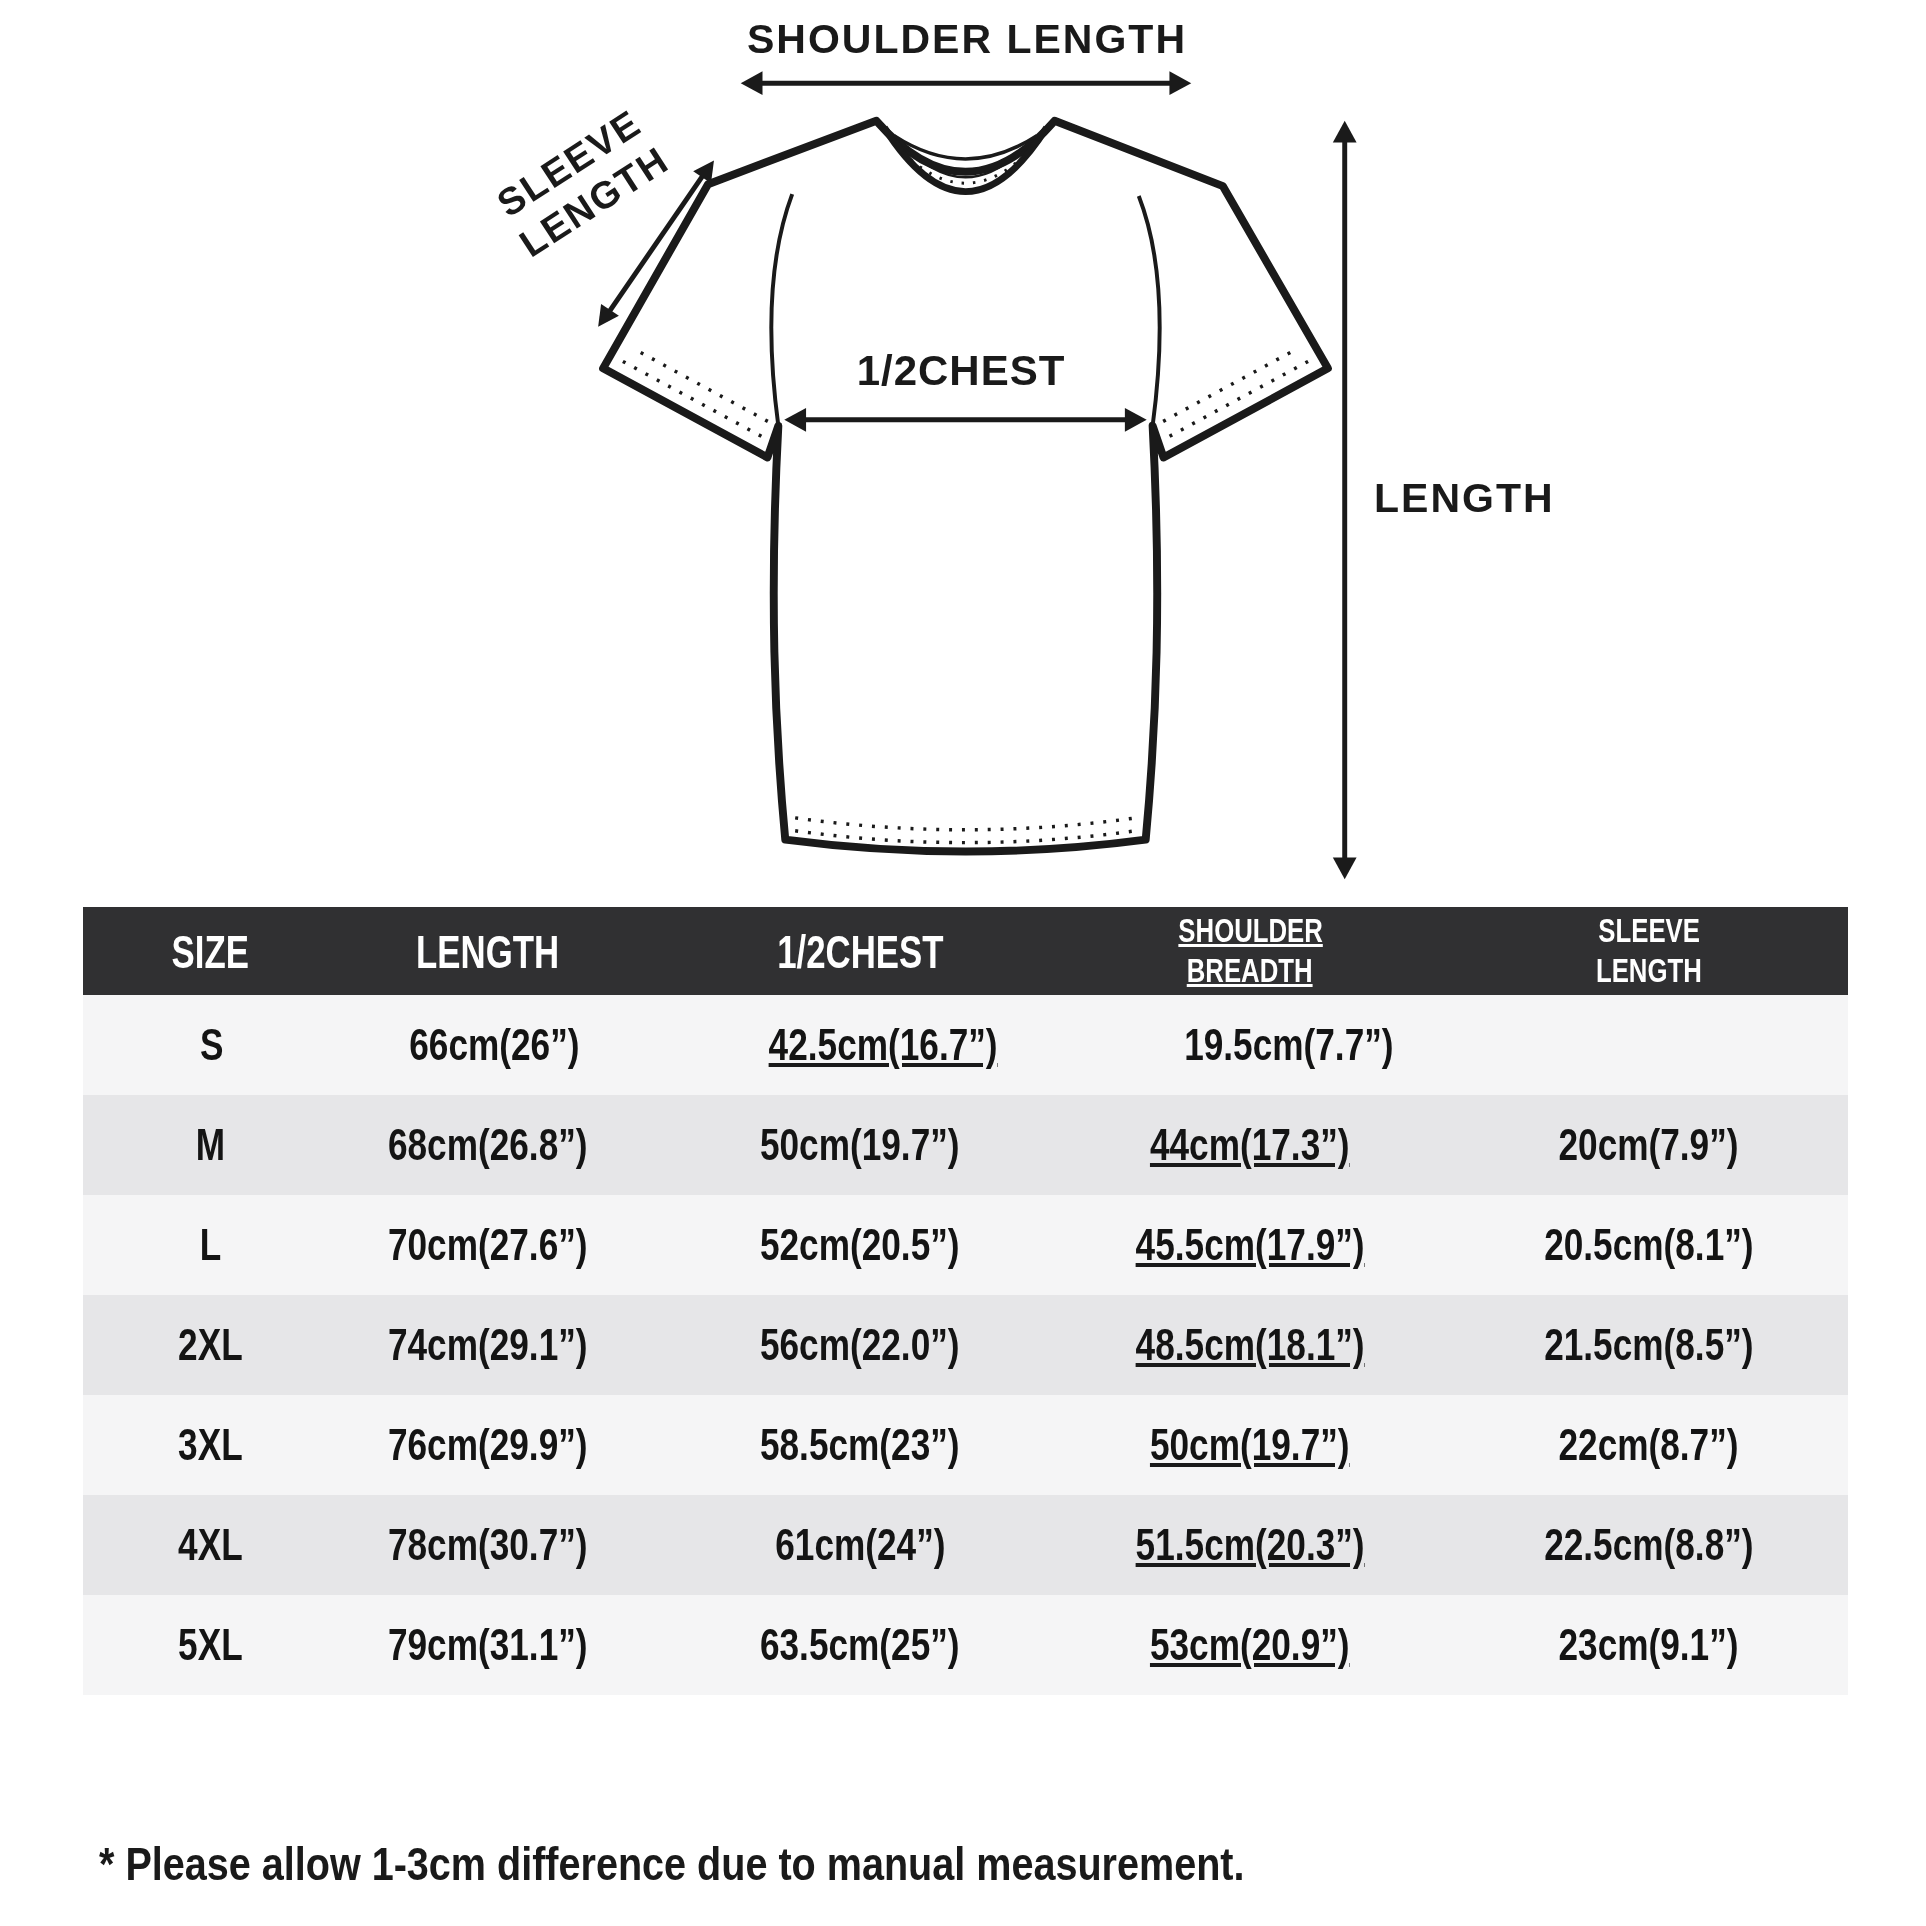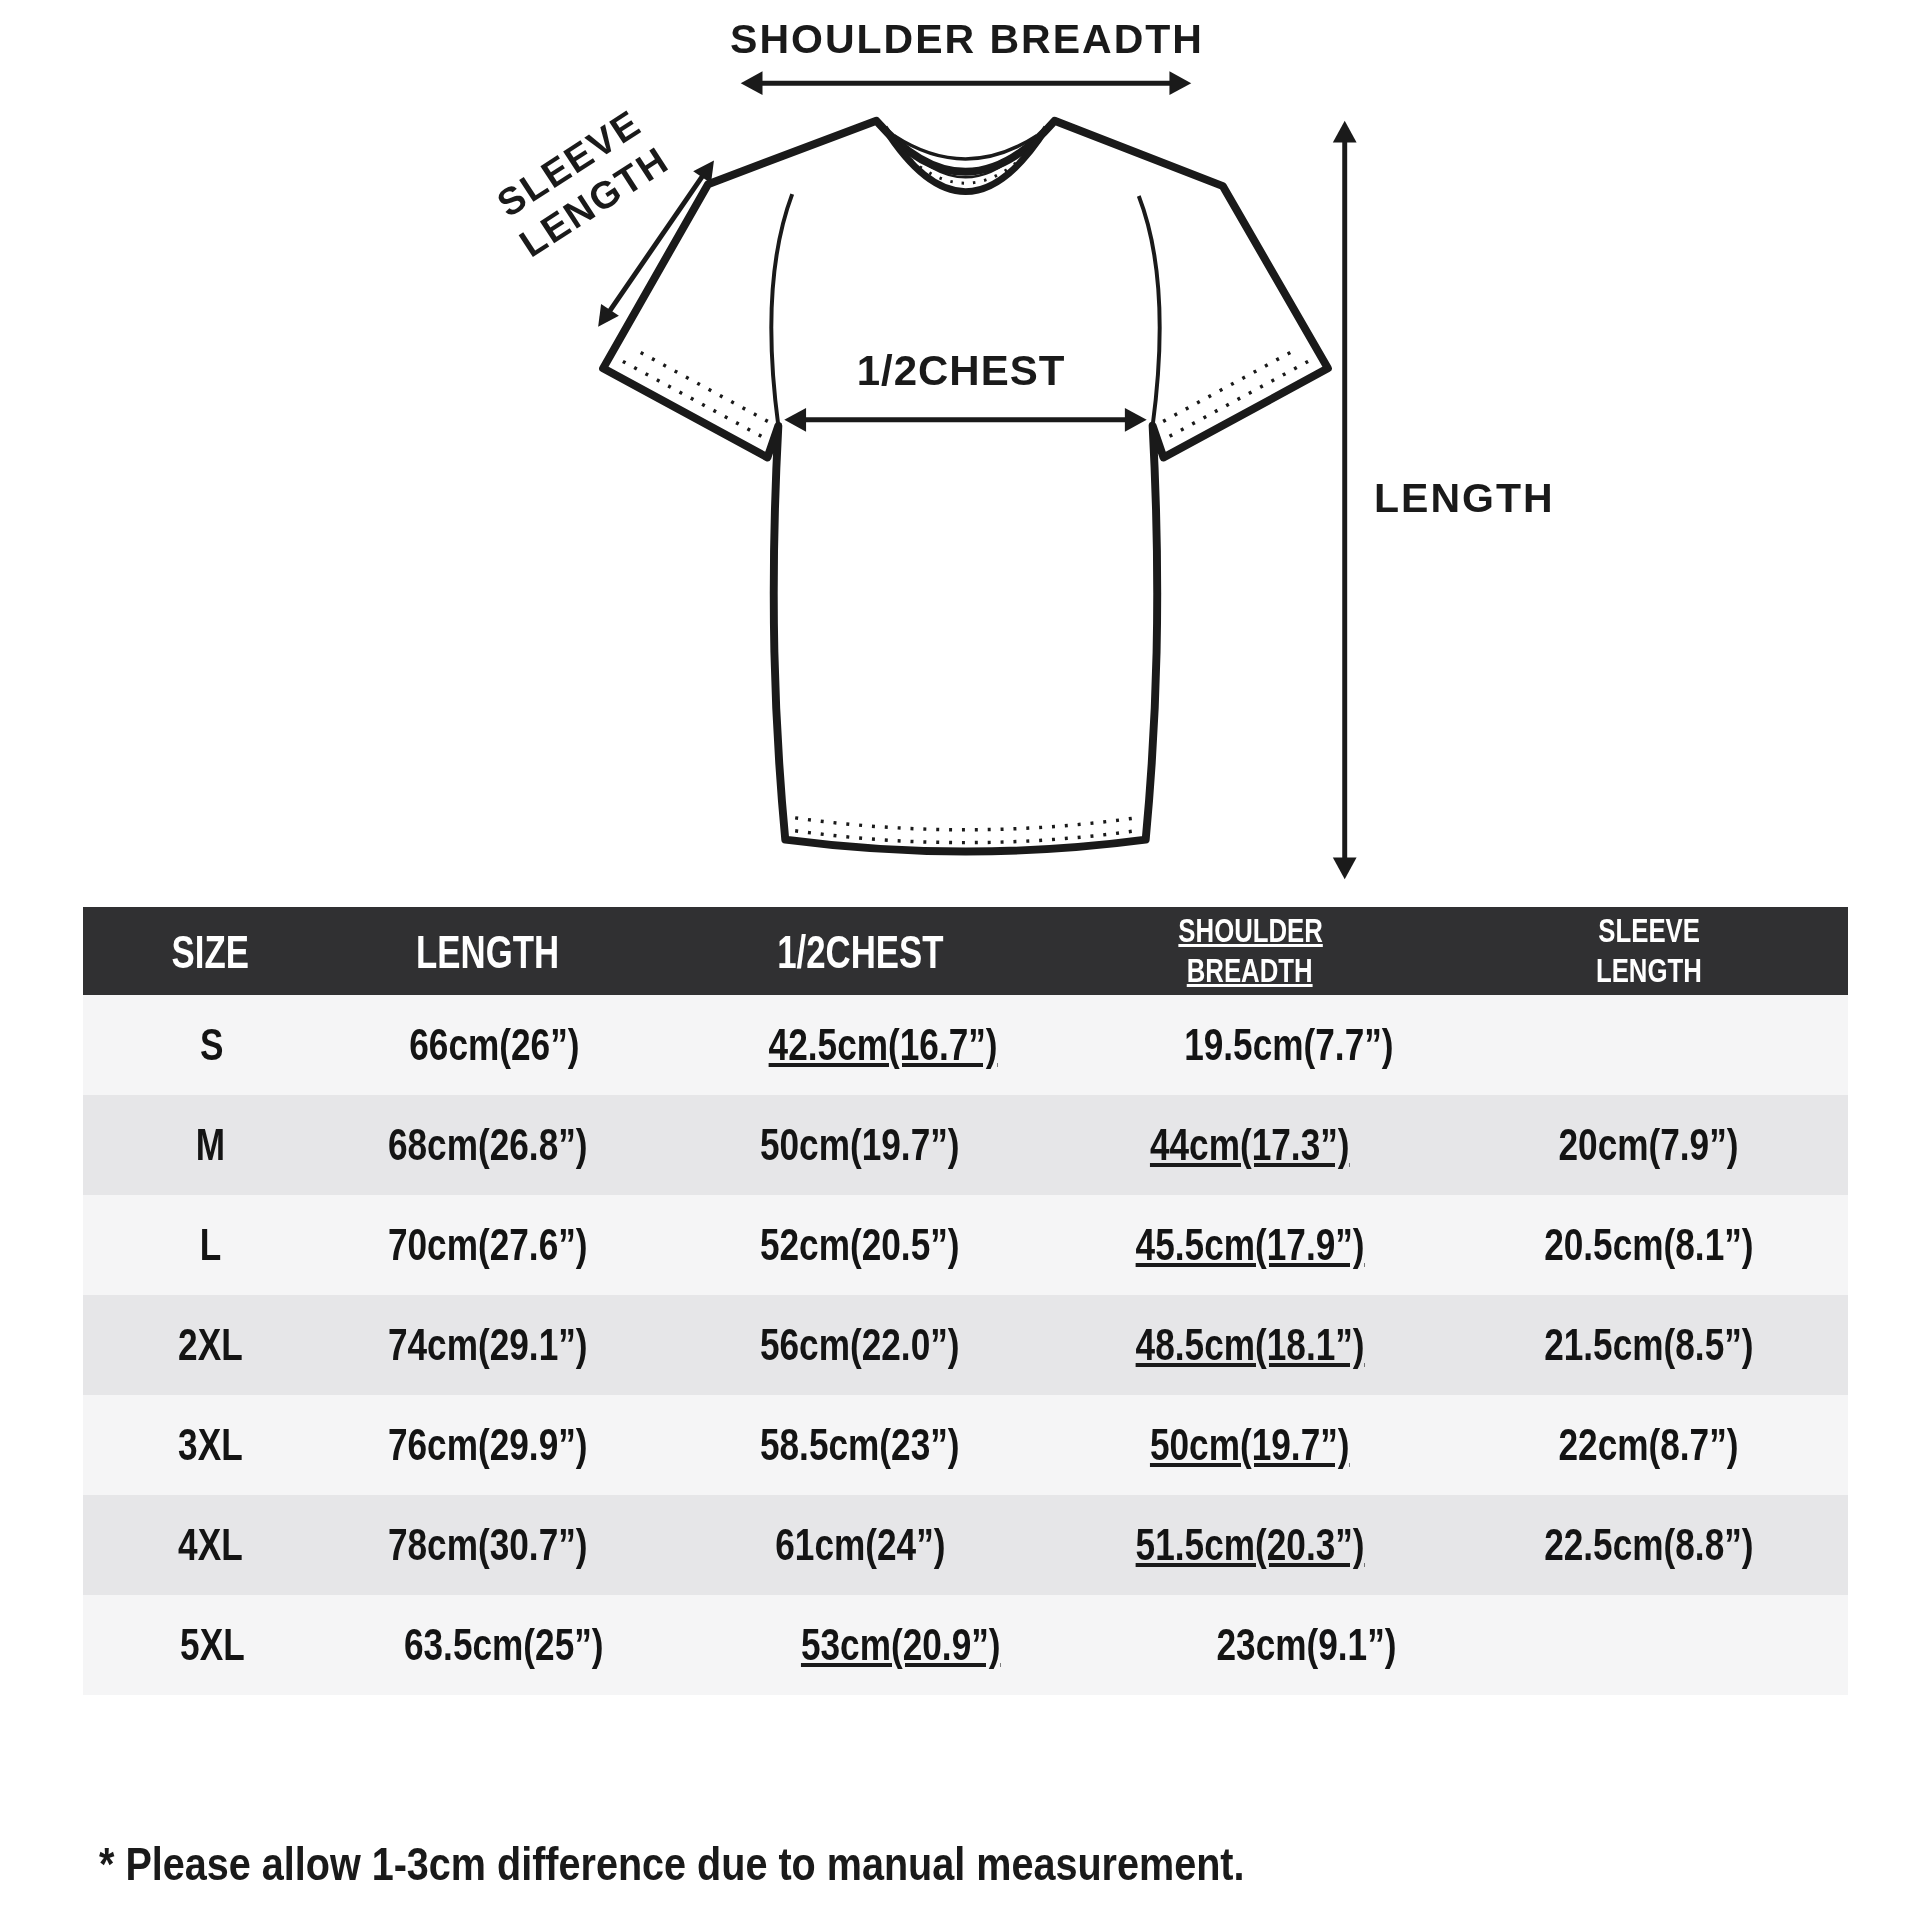--- a/index.html
+++ b/index.html
@@ -92,21 +92,21 @@
         <polygon points="1158,424 1136,412 1136,436"></polygon>
       </g>
 
       <g fill="#1a1a1a">
         <line x1="1358" y1="142" x2="1358" y2="868" stroke="#1a1a1a" stroke-width="5"></line>
         <polygon points="1358,122 1346,144 1370,144"></polygon>
         <polygon points="1358,888 1346,866 1370,866"></polygon>
       </g>
     </svg>
 
-    <div class="dlbl lbl-shoulder">SHOULDER BREADTH</div>
+    <div class="dlbl lbl-shoulder">SHOULDER LENGTH</div>
     <div class="dlbl lbl-sleeve">
       <span>SLEEVE</span>
       <span>LENGTH</span>
     </div>
     <div class="dlbl lbl-halfchest">1/2CHEST</div>
     <div class="dlbl lbl-length">LENGTH</div>
   </div>
 
   <div class="size-table">
     <div class="thead">
@@ -225,20 +225,23 @@
             <span class="cx">51.5cm(20.3”)</span>
           </div>
         <div class="td c4">
             <span class="cx">22.5cm(8.8”)</span>
           </div>
       </div>
       <div class="trow">
         <div class="td c0">
             <span class="cx">5XL</span>
           </div>
+        <div class="td c1">
+            <span class="cx">79cm(31.1”)</span>
+          </div>
         <div class="td c2">
             <span class="cx">63.5cm(25”)</span>
           </div>
         <div class="td c3">
             <span class="cx">53cm(20.9”)</span>
           </div>
         <div class="td c4">
             <span class="cx">23cm(9.1”)</span>
           </div>
       </div>

